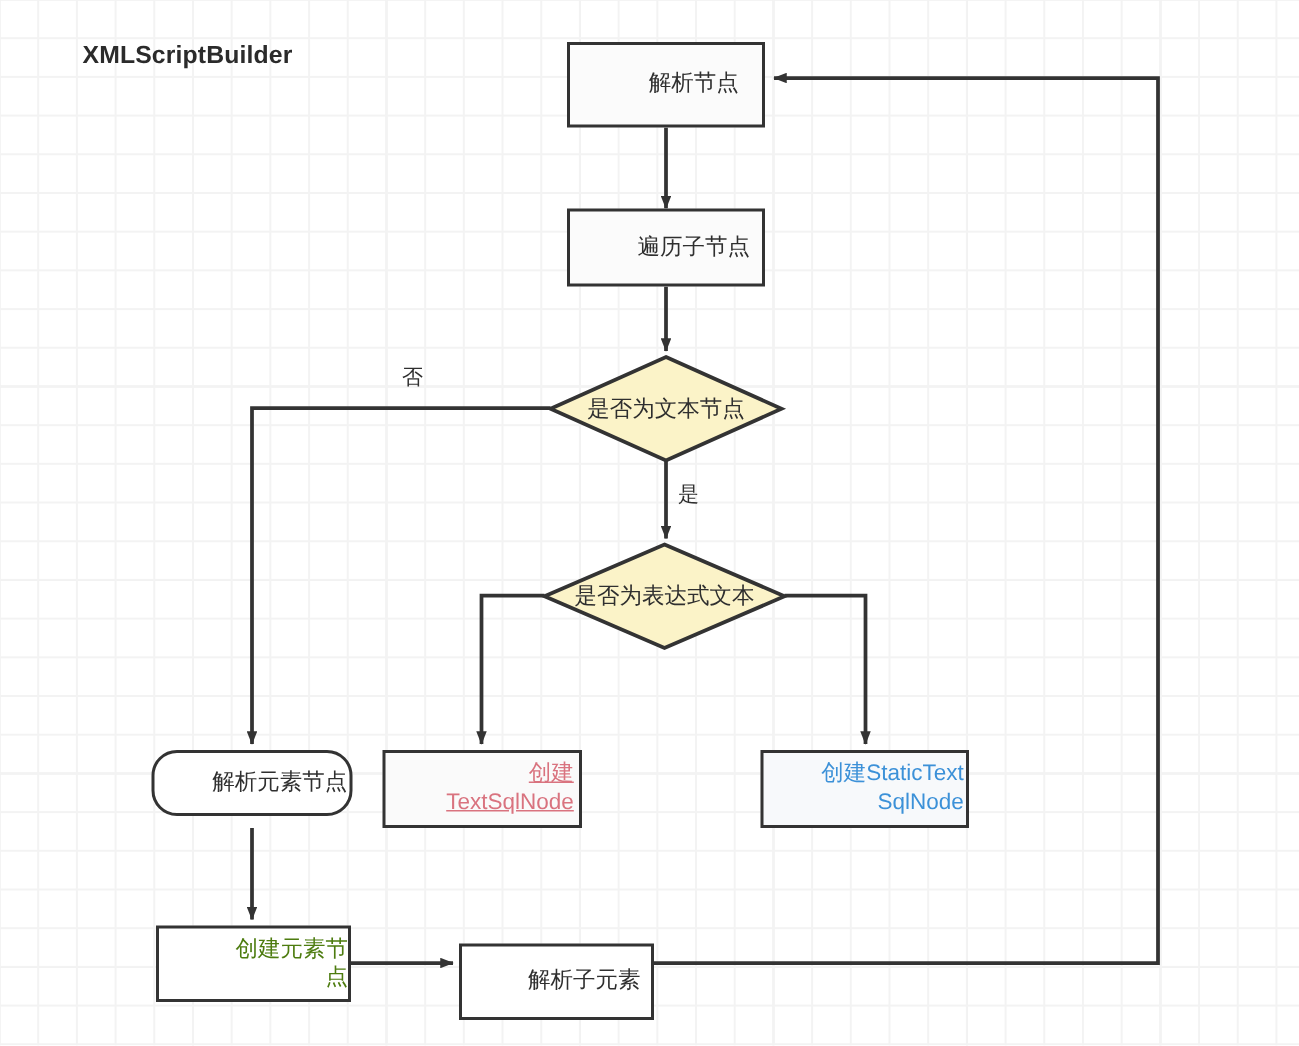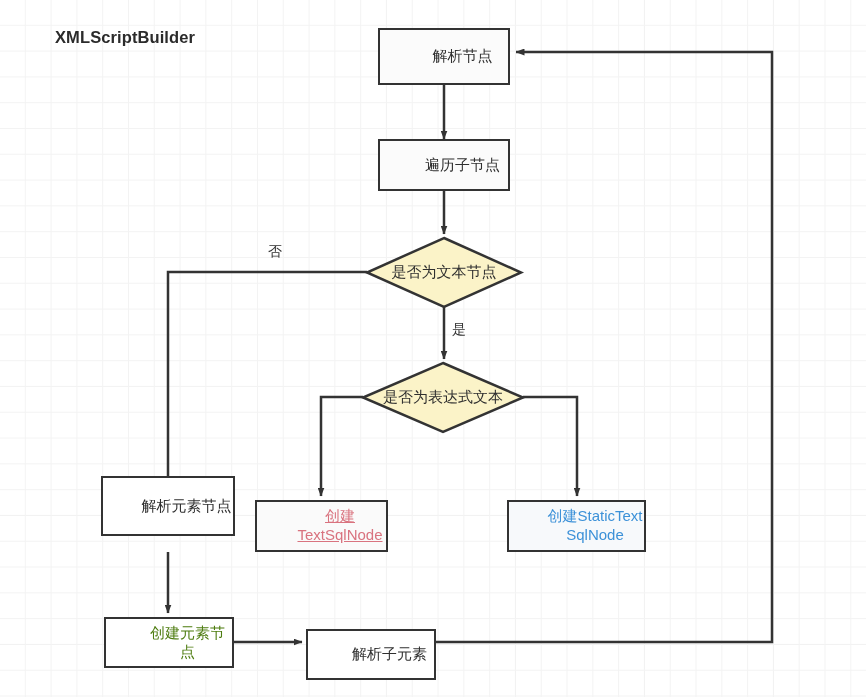--- a/index.html
+++ b/index.html
@@ -42,21 +42,21 @@
     letter-spacing: 0.1px;
     white-space: nowrap;
     margin-left: 12px;
   }
   .node {
     position: absolute;
     box-sizing: border-box;
     display: flex;
     align-items: center;
     justify-content: center;
-    text-align: center;
+    text-align: right;
     line-height: 1.25;
     font-size: 15px;
     border: 2.5px solid #333333;
     padding-left: 37px;
   }
   .node-plain {
     background: #fbfbfb;
     color: #2f2f2f;
   }
   .node-white {
@@ -127,21 +127,21 @@
 
     <polygon points="444,238 521,272.5 444,307 367,272.5" fill="#fbf3c8" stroke="#333333" stroke-width="2.5"></polygon>
 
     <polygon points="443,363 523,397.5 443,432 363,397.5" fill="#fbf3c8" stroke="#333333" stroke-width="2.5"></polygon>
   </svg>
 
   <div class="node node-plain" style="left:378px; top:28px; width:132px; height:57px;">解析节点</div>
 
   <div class="node node-plain" style="left:378px; top:139px; width:132px; height:52px;">遍历子节点</div>
 
-  <div class="node node-white" style="left:101px; top:476px; width:134px; height:60px;">解析元素节点</div>
+  <div class="node node-white" style="left:101px; top:500px; width:134px; height:44px;border-radius:17px;">解析元素节点</div>
 
   <div class="node node-red" style="left:255px; top:500px; width:133px; height:52px; white-space:pre-line;text-decoration:underline;">创建
 TextSqlNode</div>
 
   <div class="node node-blue" style="left:507px; top:500px; width:139px; height:52px; white-space:pre-line;">创建StaticText
 SqlNode</div>
 
   <div class="node node-green" style="left:104px; top:617px; width:130px; height:51px;">创建元素节点</div>
 
   <div class="node node-white" style="left:306px; top:617px; width:130px; height:51px;margin-top:12px;">解析子元素</div>

